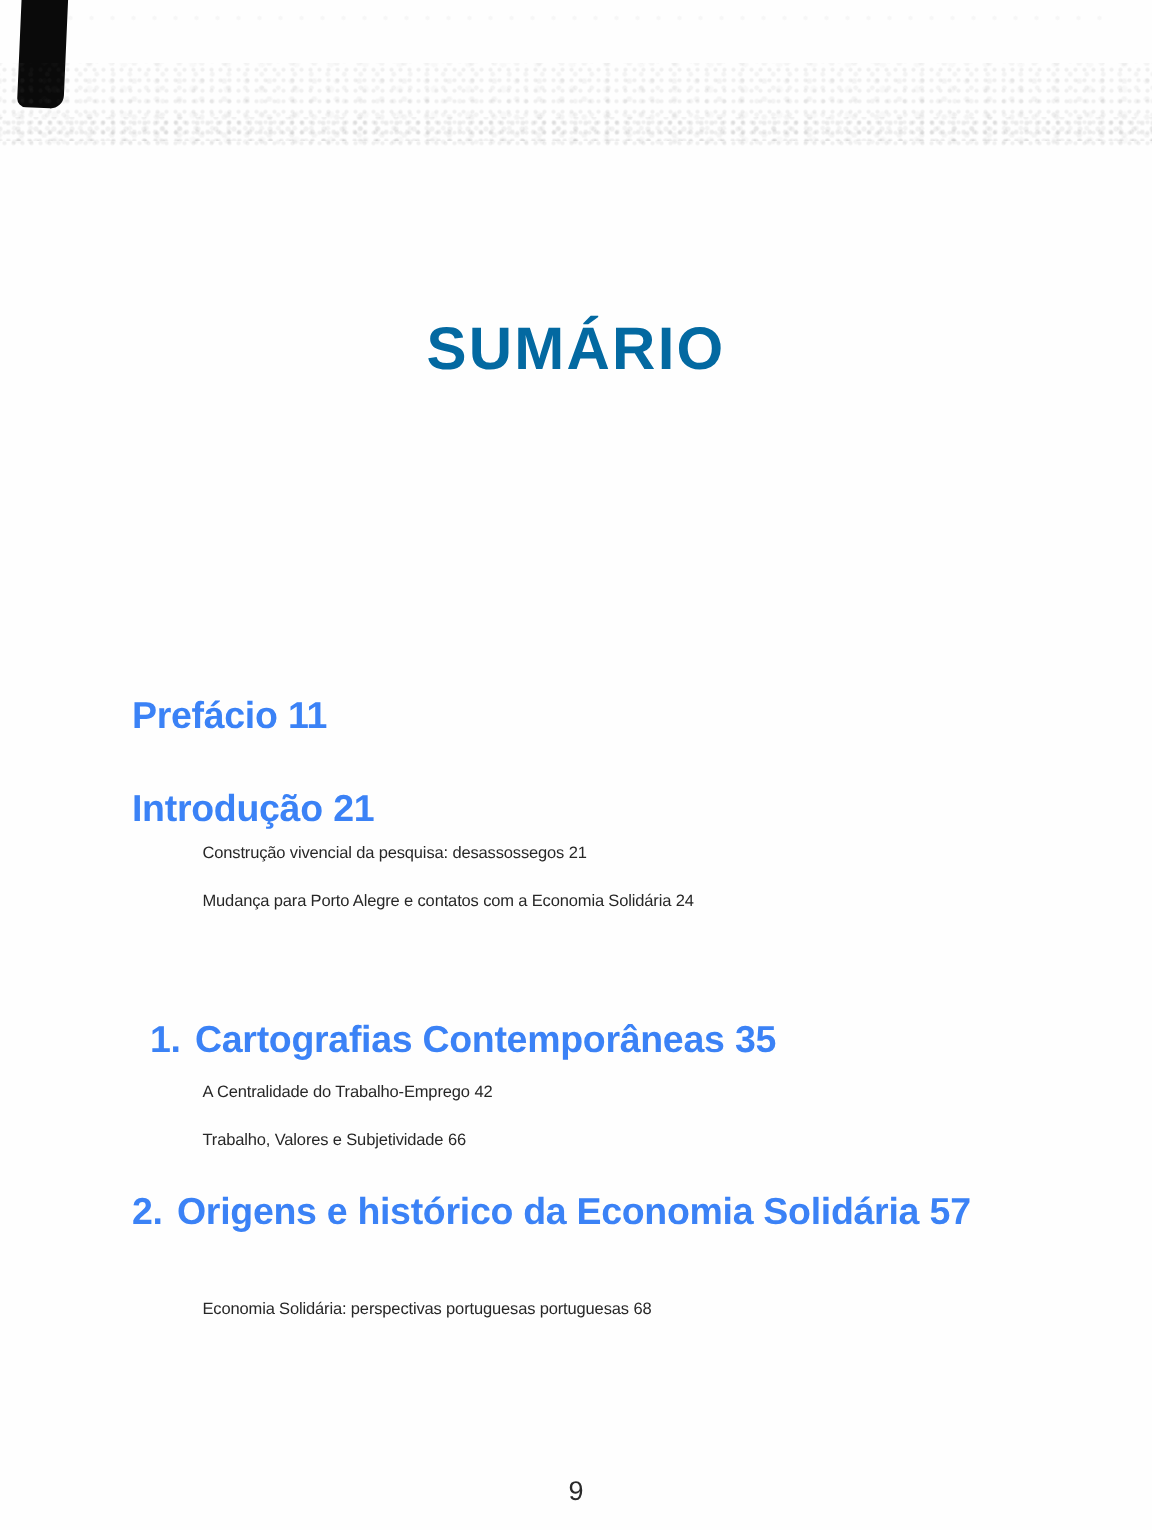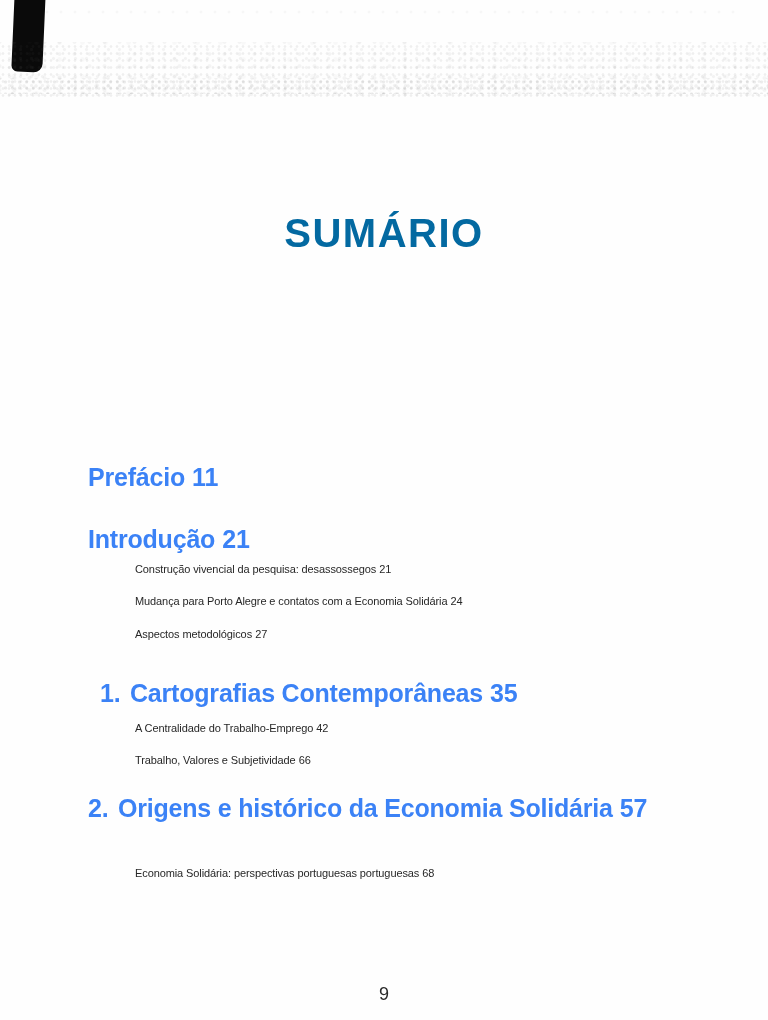--- a/index.html
+++ b/index.html
@@ -155,23 +155,20 @@
   </div>
 
   <div class="row sub row-2">
     <span class="lbl">Construção vivencial da pesquisa: desassossegos</span><span class="pg">21</span>
   </div>
 
   <div class="row sub row-3">
     <span class="lbl">Mudança para Porto Alegre e contatos com a Economia Solidária</span><span class="pg">24</span>
   </div>
 
-  <div class="row sub row-4">
-    <span class="lbl">Aspectos metodológicos</span><span class="pg">27</span>
-  </div>
 
   <div class="row heading row-5">
     <span class="num">1.</span><span class="lbl">Cartografias Contemporâneas</span><span class="pg">35</span>
   </div>
 
   <div class="row sub row-6">
     <span class="lbl">A Centralidade do Trabalho-Emprego</span><span class="pg">42</span>
   </div>
 
   <div class="row sub row-7">

